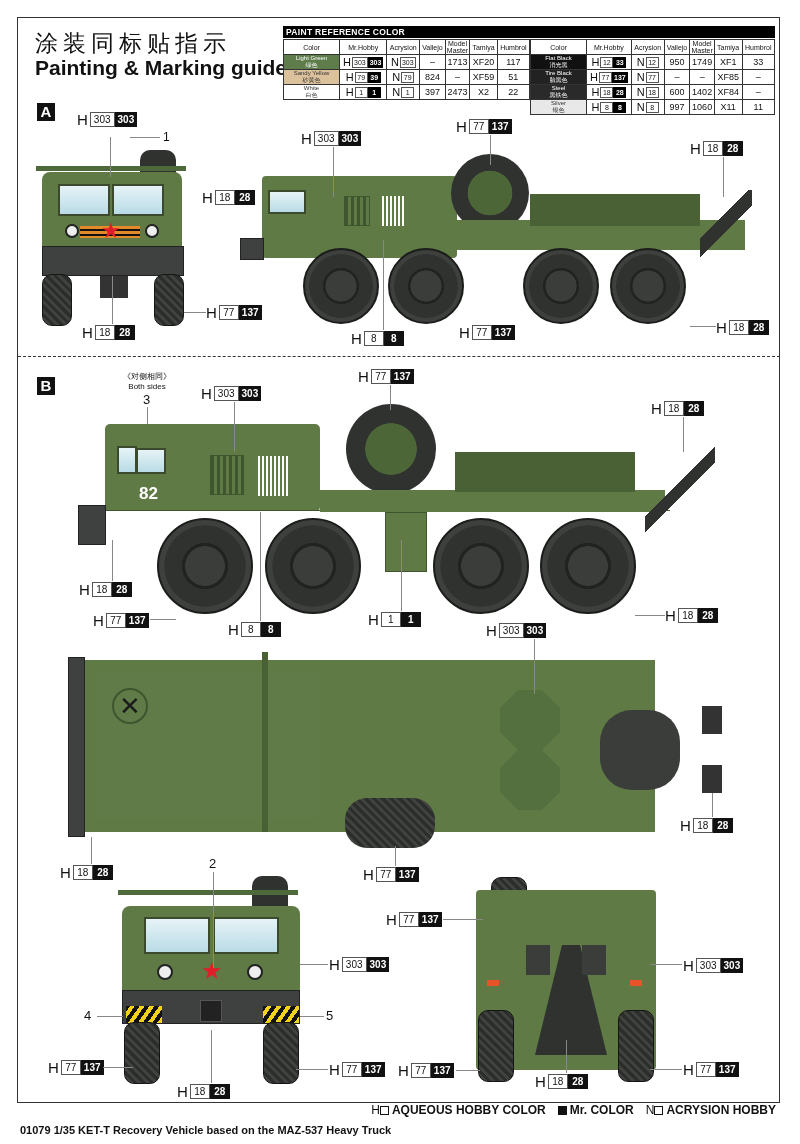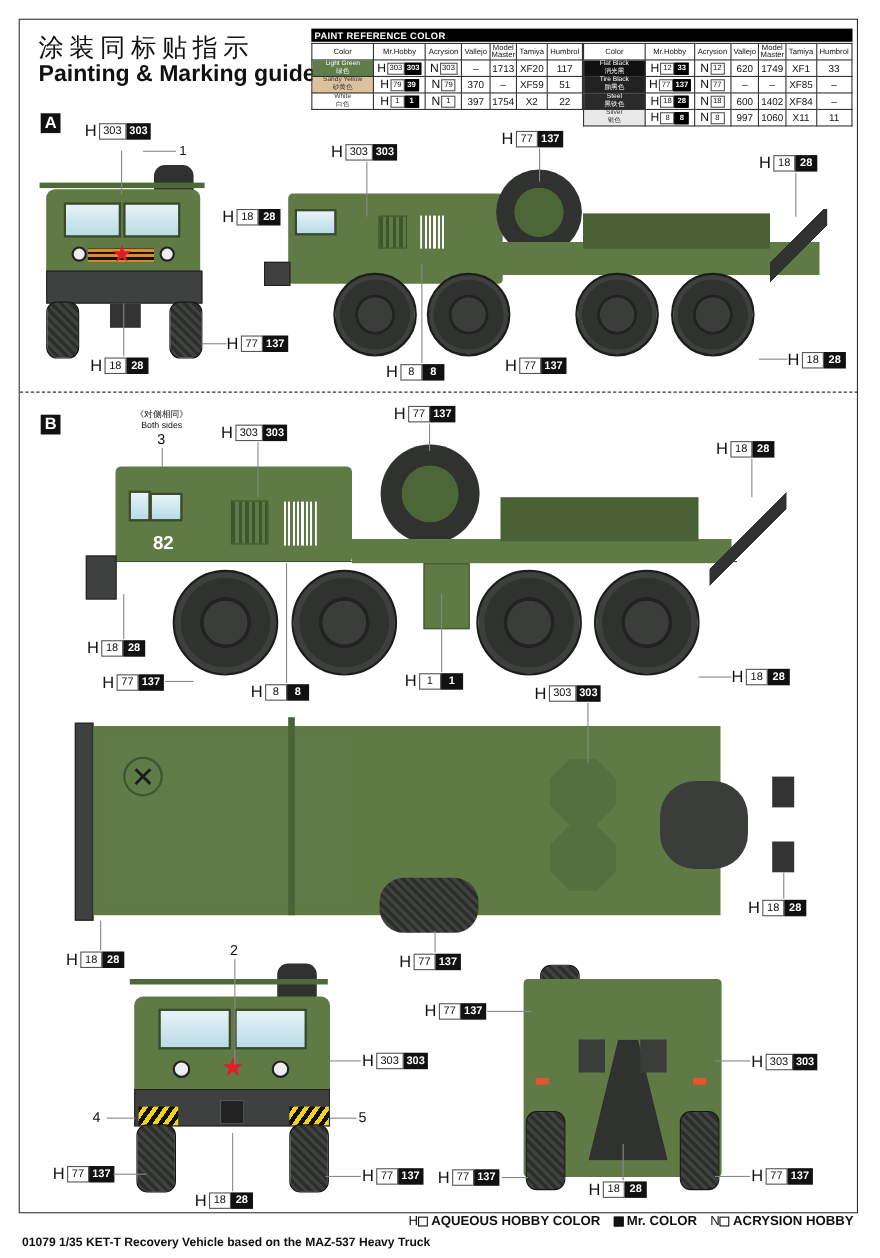--- a/index.html
+++ b/index.html
@@ -97,41 +97,41 @@
         </td>
     <td><span class="hc">
             <span class="pre">H</span>
             <span class="b-w">79</span>
             <span class="b-k">39</span>
           </span></td>
     <td><span class="hc">
             <span class="pre">N</span>
             <span class="b-w">79</span>
           </span></td>
-    <td class="num">370</td>
+    <td class="num">824</td>
     <td class="num">–</td>
     <td class="num">XF59</td>
     <td class="num">51</td>
   </tr>
   <tr>
     <td class="cname" style="background:#fff;color:#333">
           <div>White</div>
           <div>白色</div>
         </td>
     <td><span class="hc">
             <span class="pre">H</span>
             <span class="b-w">1</span>
             <span class="b-k">1</span>
           </span></td>
     <td><span class="hc">
             <span class="pre">N</span>
             <span class="b-w">1</span>
           </span></td>
     <td class="num">397</td>
-    <td class="num">1754</td>
+    <td class="num">2473</td>
     <td class="num">X2</td>
     <td class="num">22</td>
   </tr>
 </tbody>
   </table>
 
 <table class="paint" style="left:530px; width:245px;">
   <tbody>
       <tr>
     <th>Color</th>
@@ -149,21 +149,21 @@
         </td>
     <td><span class="hc">
             <span class="pre">H</span>
             <span class="b-w">12</span>
             <span class="b-k">33</span>
           </span></td>
     <td><span class="hc">
             <span class="pre">N</span>
             <span class="b-w">12</span>
           </span></td>
-    <td class="num">620</td>
+    <td class="num">950</td>
     <td class="num">1749</td>
     <td class="num">XF1</td>
     <td class="num">33</td>
   </tr>
   <tr>
     <td class="cname" style="background:#222">
           <div>Tire Black</div>
           <div>胎黑色</div>
         </td>
     <td><span class="hc">

